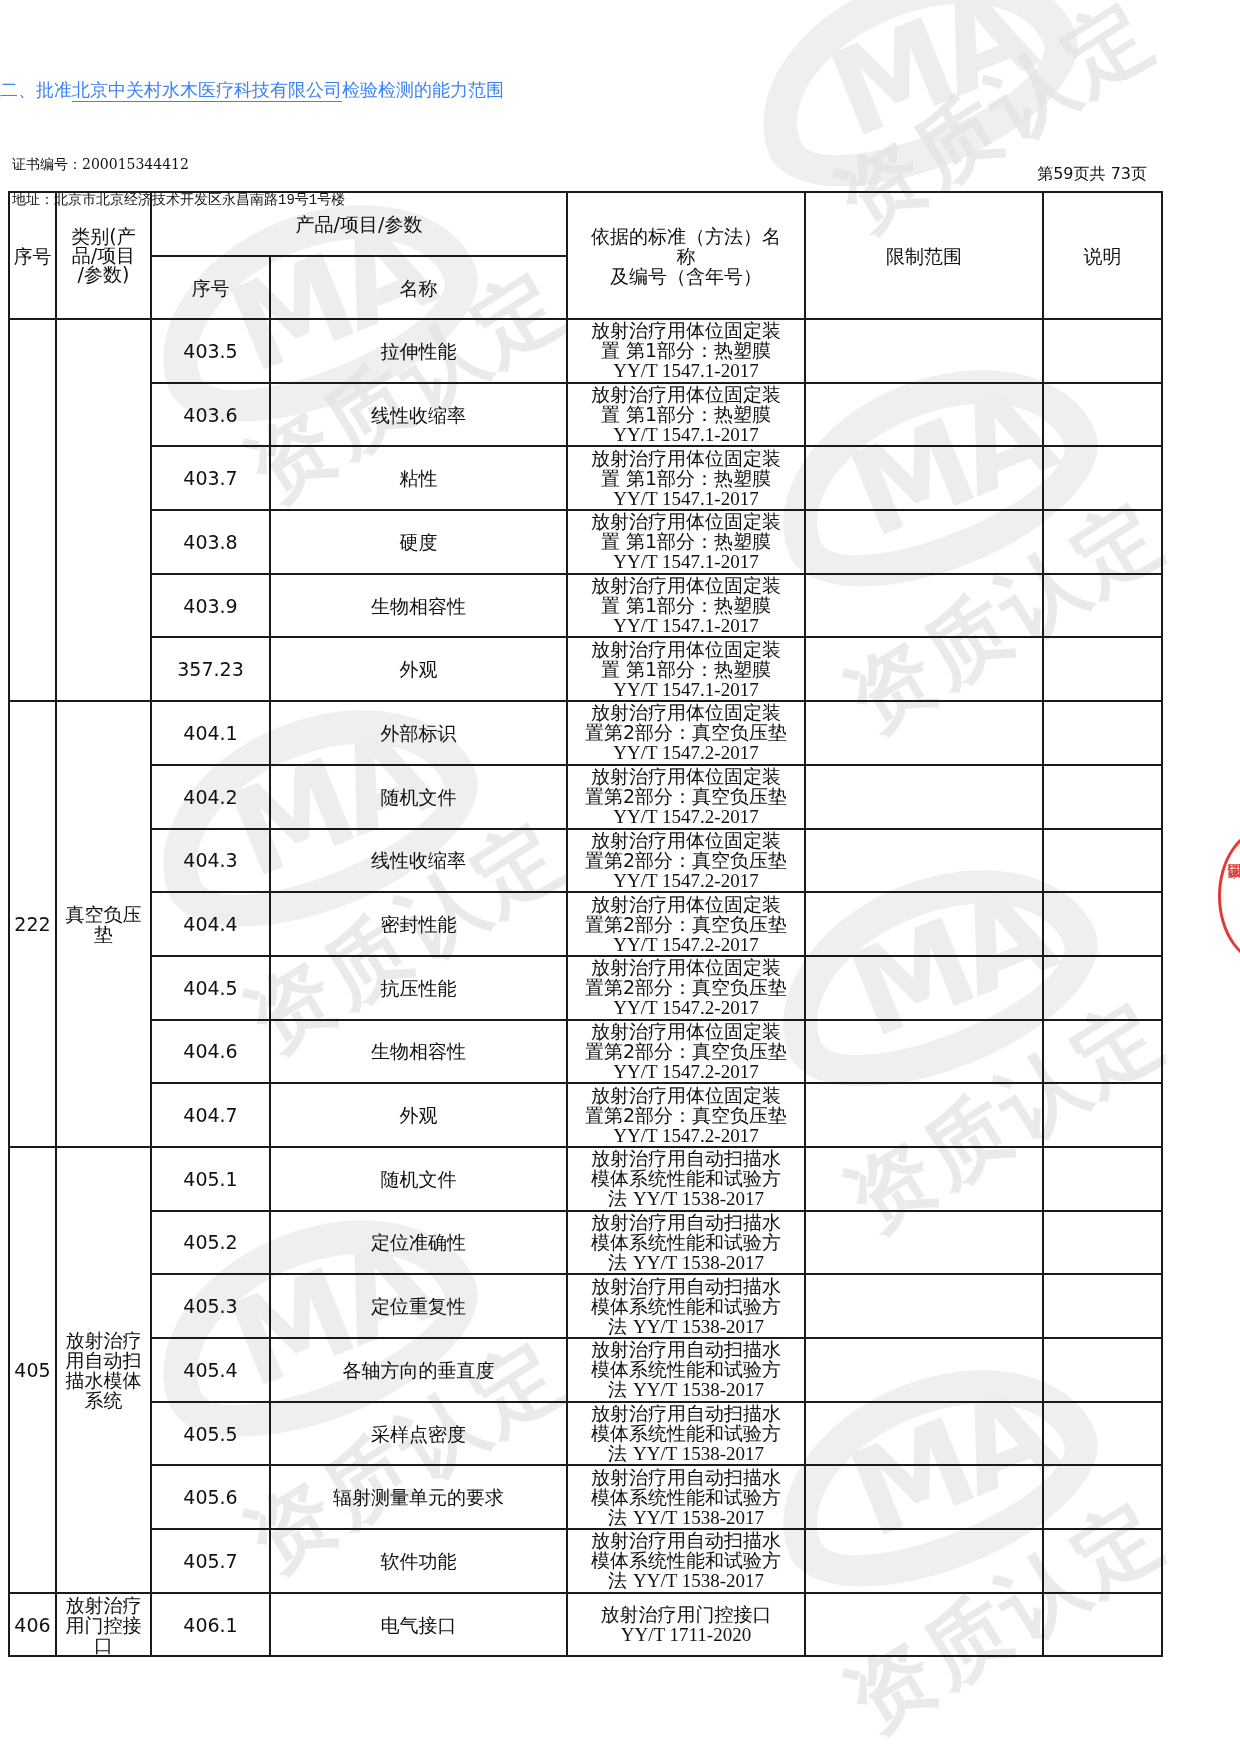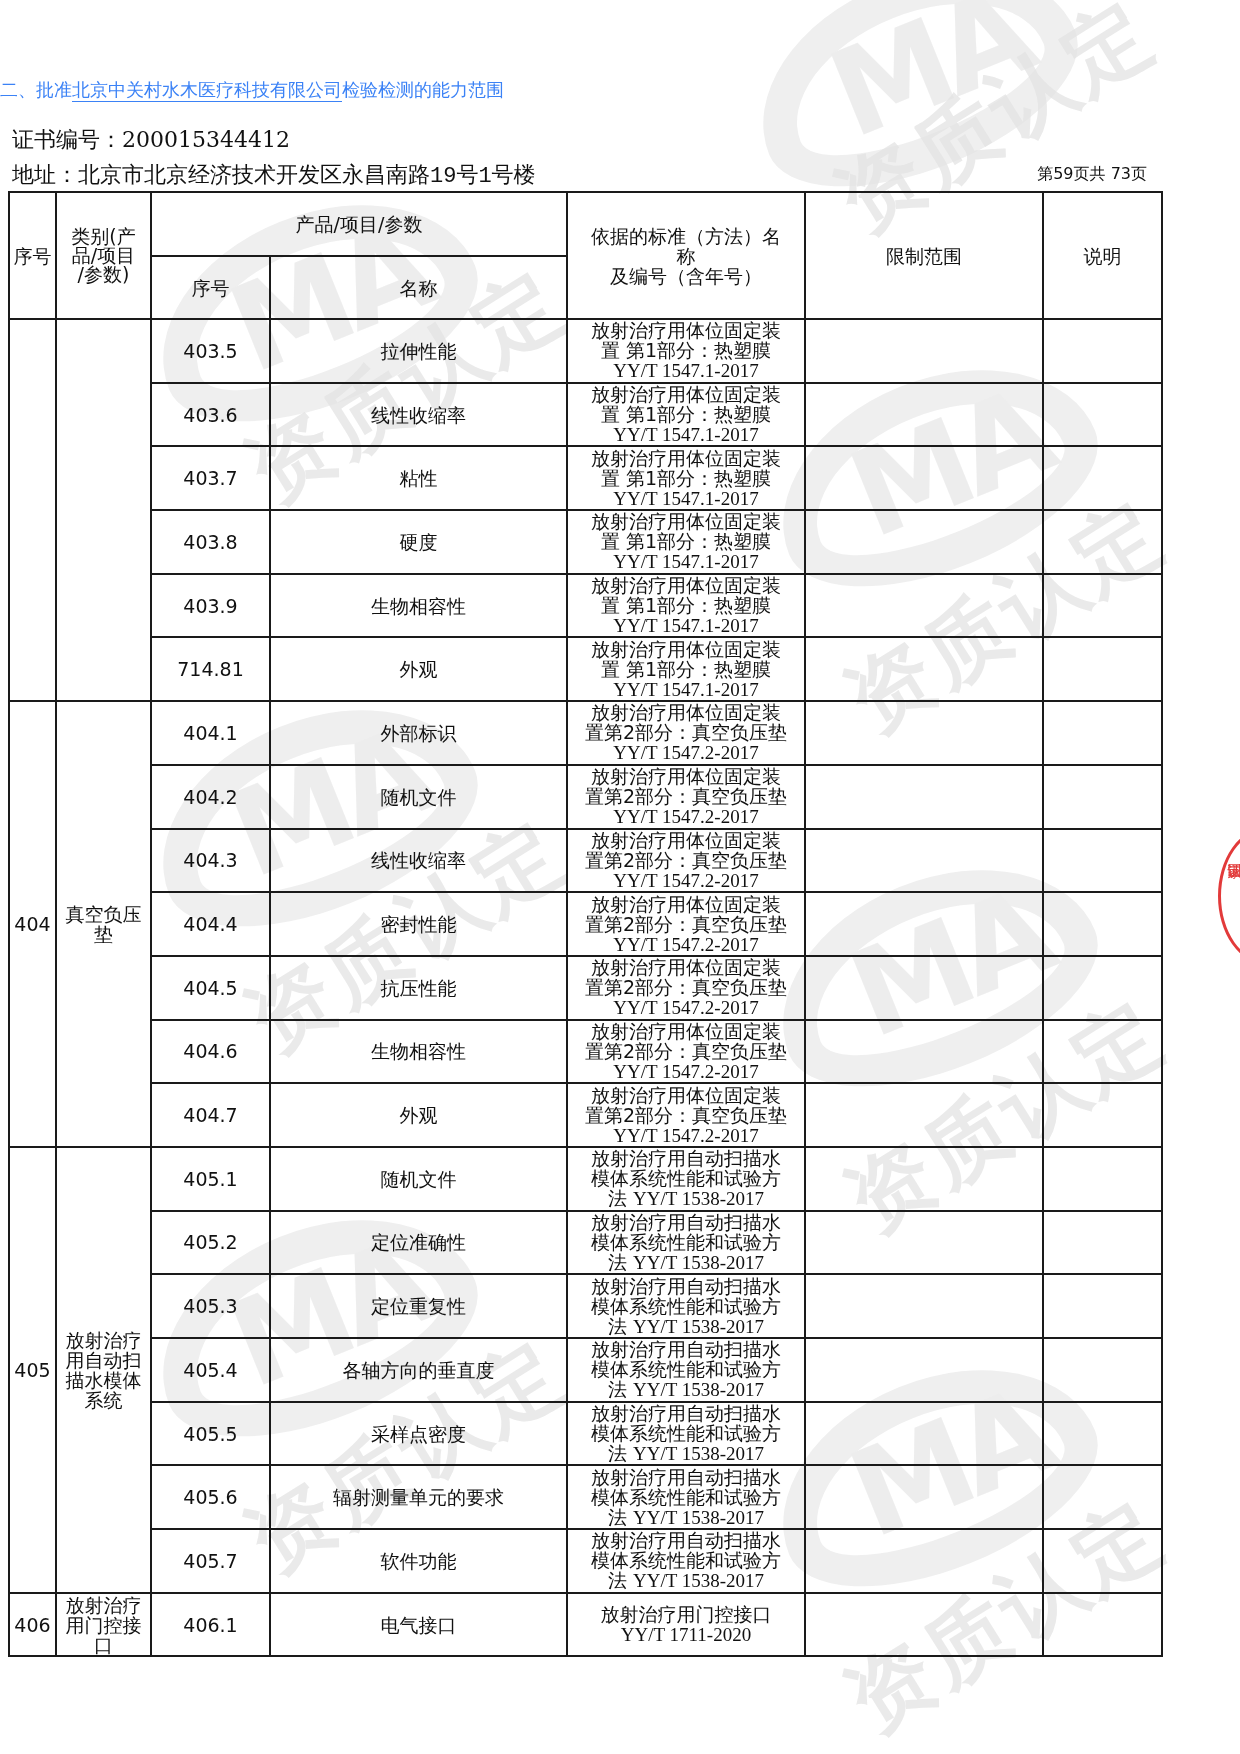--- a/index.html
+++ b/index.html
@@ -9,21 +9,21 @@
   .wm-layer { position: absolute; inset: 0; pointer-events: none; z-index: 0; }
   .wm { position: absolute; color: #d9d9d9; font-family: "DejaVu Sans", sans-serif; font-weight: bold; opacity: 0.7; }
   .wm-ma { width: 330px; height: 190px; border: 34px solid #e2e2e2; border-radius: 50% 50% 50% 50% / 60% 60% 40% 40%;
            transform: rotate(-22deg); box-sizing: border-box; opacity: 0.55; }
   .wm-ma span { position: absolute; left: 50px; top: -14px; font-size: 120px; color: #e0e0e0; letter-spacing: -8px; }
   .wm-text { font-size: 84px; transform: rotate(-32deg); color: #e3e3e3; letter-spacing: 4px; opacity: 0.75; }
 
   .title { position: absolute; top: 78px; left: 0; width: 1170px; text-align: left; font-size: 18px; z-index: 2;
            font-family: "DejaVu Sans", sans-serif; font-weight: normal; color: #3b82f6; }
   .title u { text-underline-offset: 5px; }
-  .meta { position: absolute; left: 12px; font-size: 22px; z-index: 2; font-family: "DejaVu Sans", sans-serif; }
+  .meta { position: absolute; left: 12px; font-size: 14px; z-index: 2; font-family: "DejaVu Sans", sans-serif; margin-top: 31px; }
   .cert { top: 125px; }
   .addr { top: 160px; font-family: Liberation Mono, monospace; }
   .page-no { position: absolute; top: 164px; right: 93px; font-size: 16px; z-index: 2; font-family: "DejaVu Sans", sans-serif; }
 
   table.scope { position: absolute; top: 191px; left: 8px; width: 1153px; border-collapse: collapse; z-index: 2;
                 table-layout: fixed; background: transparent; }
   table.scope td, table.scope th { border: 2px solid #1a1a1a; text-align: center; vertical-align: middle; padding: 0 2px;
                 font-weight: normal; font-size: 19px; line-height: 20px; overflow: hidden;
                 font-family: "DejaVu Sans", sans-serif; }
   table.scope th { font-size: 19px; }
@@ -143,29 +143,29 @@
         <td></td>
     </tr>
     <tr class="dr">
       <td class="num">403.9</td>
       <td>生物相容性</td>
       <td class="std">放射治疗用体位固定装<br>置 第1部分：热塑膜<br><span class="code">YY/T 1547.1-2017</span></td>
       <td></td>
         <td></td>
     </tr>
     <tr class="dr">
-      <td class="num">714.81</td>
+      <td class="num">357.23</td>
       <td>外观</td>
       <td class="std">放射治疗用体位固定装<br>置 第1部分：热塑膜<br><span class="code">YY/T 1547.1-2017</span></td>
       <td></td>
         <td></td>
     </tr>
 
     <tr class="dr">
-      <td rowspan="7" class="grp">404</td>
+      <td rowspan="7" class="grp">222</td>
       <td rowspan="7" class="cat">真空负压<br>垫</td>
       <td class="num">404.1</td>
       <td>外部标识</td>
       <td class="std">放射治疗用体位固定装<br>置第2部分：真空负压垫<br><span class="code">YY/T 1547.2-2017</span></td>
       <td></td>
         <td></td>
     </tr>
     <tr class="dr">
       <td class="num">404.2</td>
       <td>随机文件</td>

